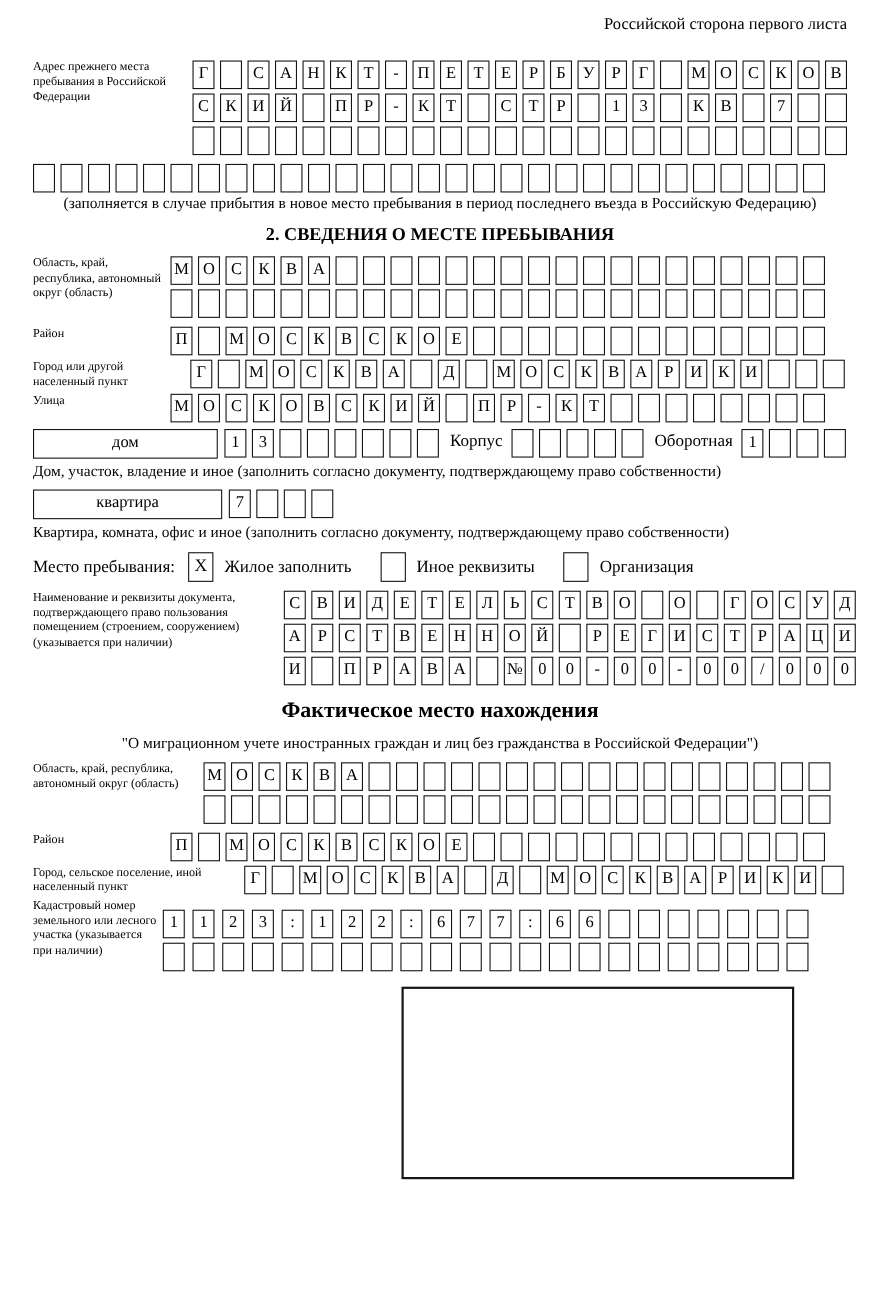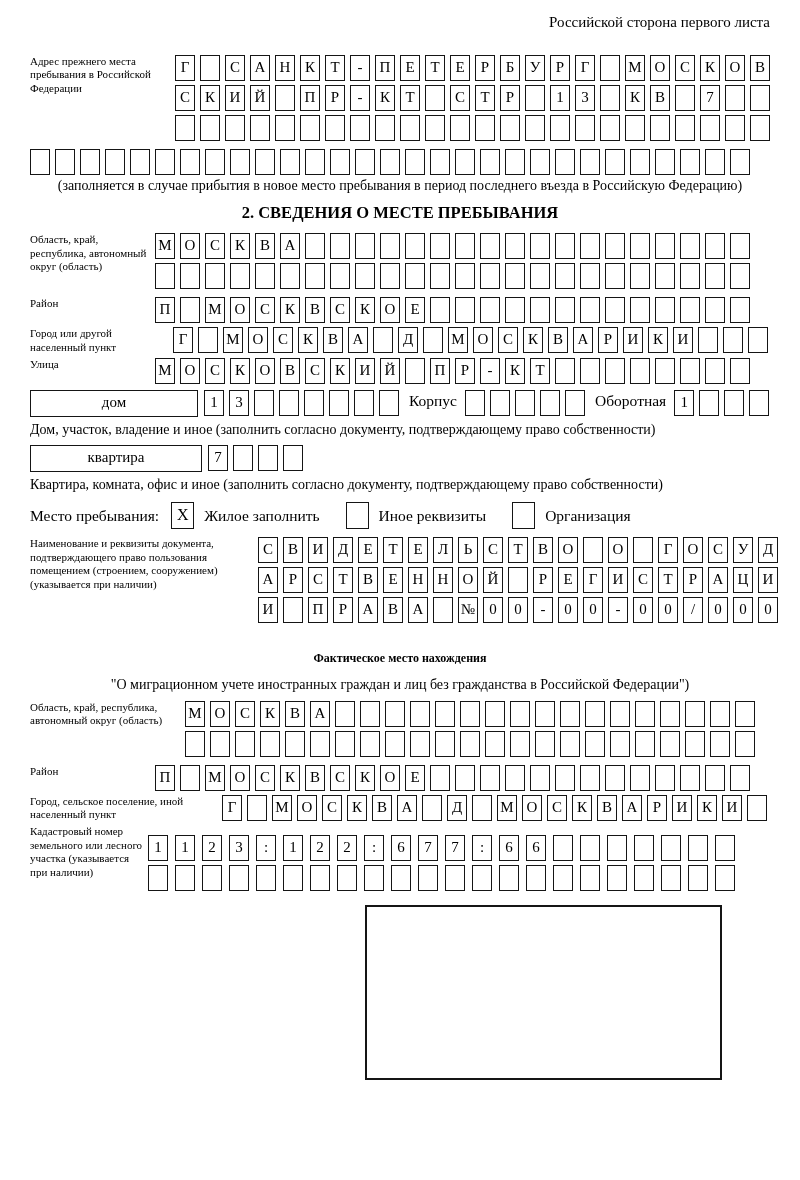--- a/index.html
+++ b/index.html
@@ -34,21 +34,21 @@
   .boxrow .box:last-child { margin-right:0; }
   .sp7 .box { margin-right:7px; }
   .indent18 { padding-left:18px; }
   .fullrow { margin-bottom:2px; }
 
   .caption { font-size:14px; line-height:1.3; }
   .center { text-align:center; }
   .mb6 { margin-bottom:6px; }
 
   .sec-title { text-align:center; font-weight:bold; font-size:16.5px; margin:8px 0 10px 0; }
-  .sec-title2 { text-align:center; font-weight:bold; font-size:12px; margin:24px 0 10px 0; }
+  .sec-title2 { text-align:center; font-weight:bold; font-size:20px; margin:8px 0 10px 0; }
 
   .house-row, .apt-row { display:flex; align-items:flex-start; margin:6px 0 4px 0; }
   .wide-field {
     height:27px; border:1.8px solid #151515; text-align:center;
     font-size:15px; line-height:23px; margin-right:6px; flex-shrink:0;
   }
   .wf170 { width:168px; }
   .wf195 { width:172px; }
   .inline-label { font-size:15.5px; margin:2px 8px 0 10px; white-space:nowrap; }
 

